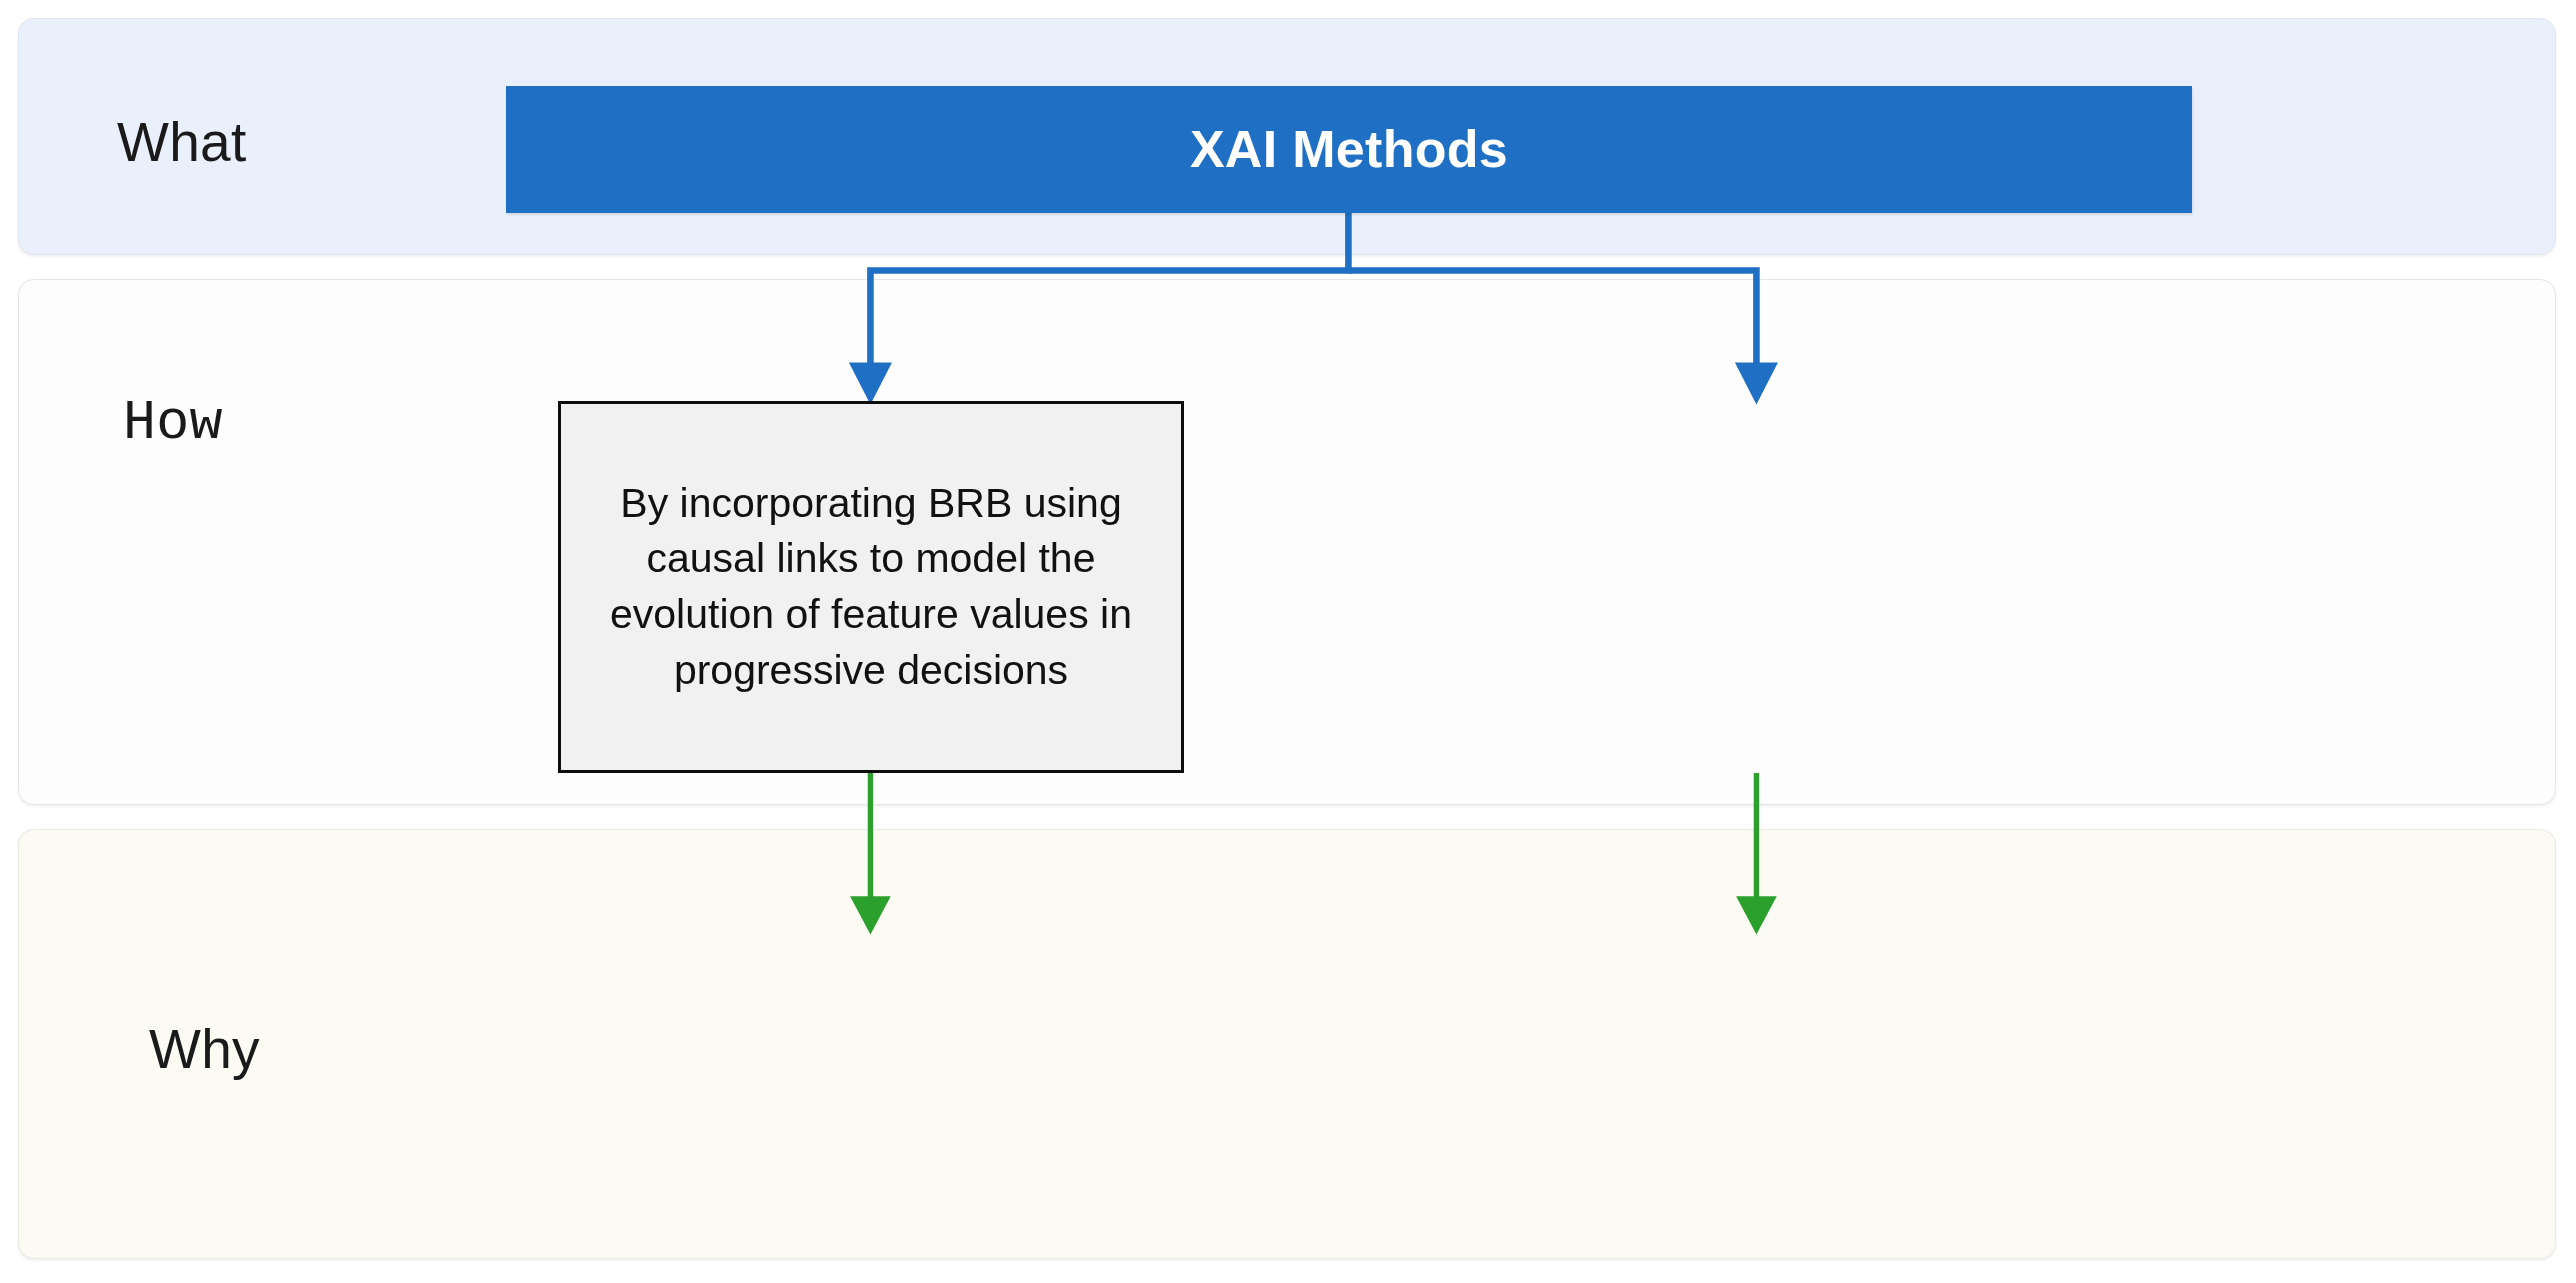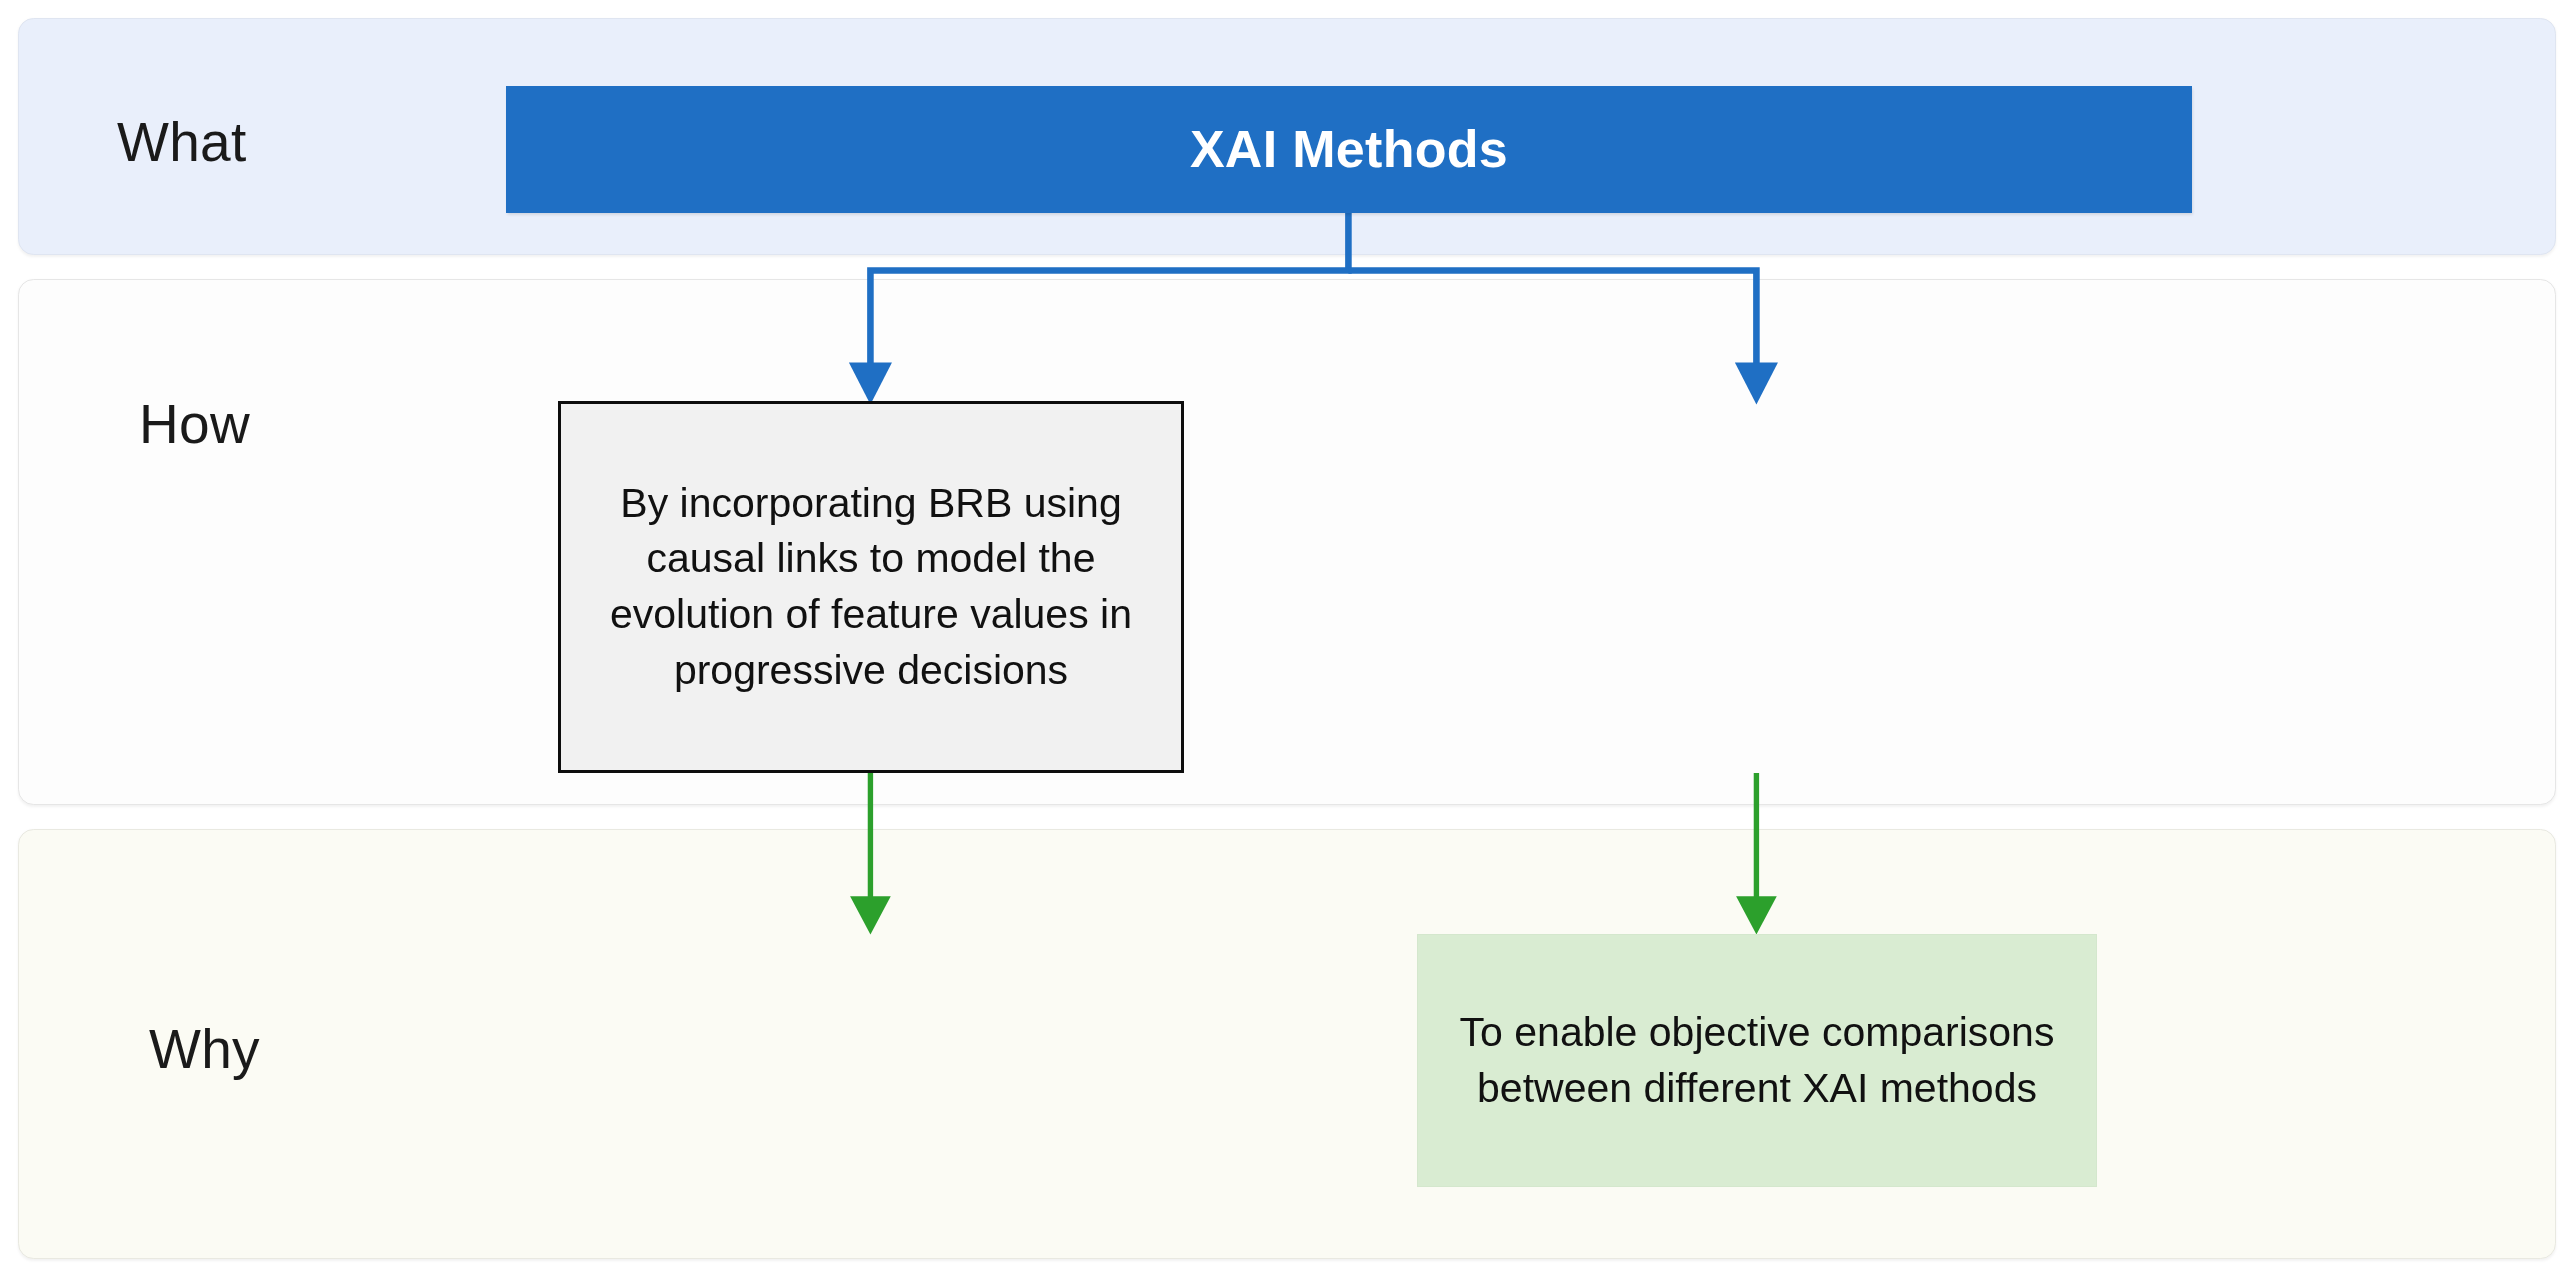--- a/index.html
+++ b/index.html
@@ -53,21 +53,21 @@
   
   .row-label {
     position: absolute;
     font-size: 55px;
     color: #1a1a1a;
     font-weight: 400;
     letter-spacing: 0.3px;
     white-space: nowrap;
   }
   #label-what { left: 117px; top: 110px; }
-  #label-how  { left: 139px; top: 392px; }
+  #label-how  { left: 123px; top: 392px; font-family: Liberation Mono, monospace; }
   #label-why  { left: 149px; top: 1017px; }
 
   
   #box-root {
     position: absolute;
     left: 506px; top: 86px;
     width: 1686px; height: 127px;
     background: #1f6fc4;
     display: flex;
     align-items: center;
@@ -181,18 +181,15 @@
   </svg>
 
   <div id="box-root">
     <span class="box-text">XAI Methods</span>
   </div>
 
   <div class="how-box" id="box-how-left">
     <span class="box-text">By incorporating BRB using causal links to model the evolution of feature values in progressive decisions</span>
   </div>
 
-  <div class="why-box" id="box-why-right">
-    <span class="box-text">To enable objective comparisons between different XAI methods</span>
-  </div>
 
 </div>
 
 
 </body></html>

